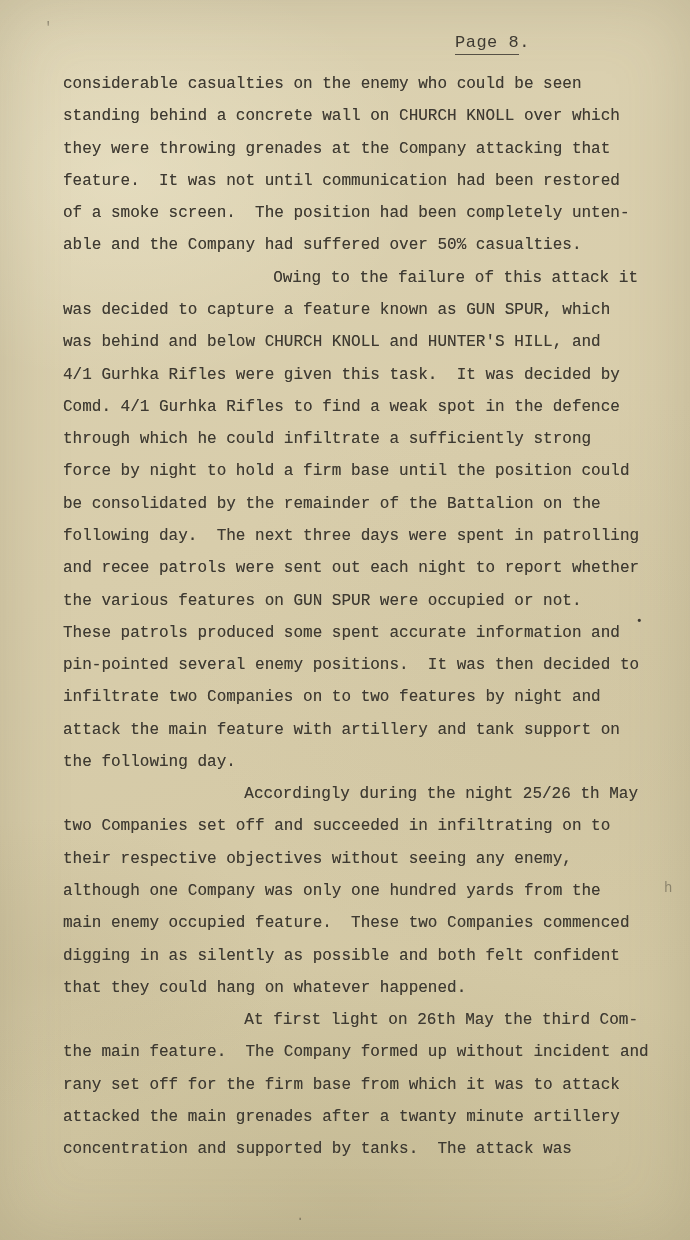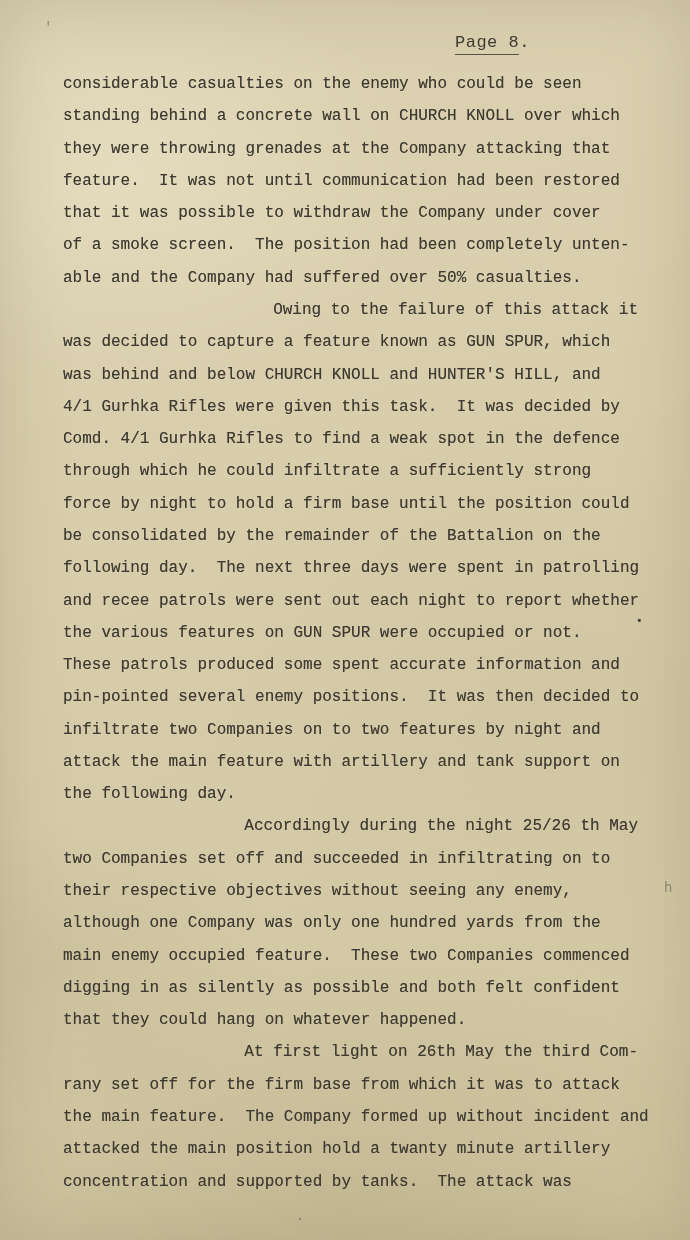--- a/index.html
+++ b/index.html
@@ -54,21 +54,20 @@
 
 <div class="page">
 
   <div class="page-number"><span class="underlined">Page 8</span><span>.</span></div>
 
   <div class="text-body">
       <div class="line">considerable casualties on the enemy who could be seen</div>
       <div class="line">standing behind a concrete wall on CHURCH KNOLL over which</div>
       <div class="line">they were throwing grenades at the Company attacking that</div>
       <div class="line">feature.  It was not until communication had been restored</div>
-      <div class="line">that it was possible to withdraw the Company under cover</div>
       <div class="line">of a smoke screen.  The position had been completely unten-</div>
       <div class="line">able and the Company had suffered over 50% casualties.</div>
       <div class="line indent">Owing to the failure of this attack it</div>
       <div class="line">was decided to capture a feature known as GUN SPUR, which</div>
       <div class="line">was behind and below CHURCH KNOLL and HUNTER'S HILL, and</div>
       <div class="line">4/1 Gurhka Rifles were given this task.  It was decided by</div>
       <div class="line">Comd. 4/1 Gurhka Rifles to find a weak spot in the defence</div>
       <div class="line">through which he could infiltrate a sufficiently strong</div>
       <div class="line">force by night to hold a firm base until the position could</div>
       <div class="line">be consolidated by the remainder of the Battalion on the</div>
@@ -81,23 +80,23 @@
       <div class="line">attack the main feature with artillery and tank support on</div>
       <div class="line">the following day.</div>
       <div class="line indent">Accordingly during the night 25/26 th May</div>
       <div class="line">two Companies set off and succeeded in infiltrating on to</div>
       <div class="line">their respective objectives without seeing any enemy,</div>
       <div class="line">although one Company was only one hundred yards from the</div>
       <div class="line">main enemy occupied feature.  These two Companies commenced</div>
       <div class="line">digging in as silently as possible and both felt confident</div>
       <div class="line">that they could hang on whatever happened.</div>
       <div class="line indent">At first light on 26th May the third Com-</div>
+      <div class="line">the main feature.  The Company formed up without incident and</div>
       <div class="line">rany set off for the firm base from which it was to attack</div>
-      <div class="line">the main feature.  The Company formed up without incident and</div>
-      <div class="line">attacked the main position hold a twanty minute artillery</div>
+      <div class="line">attacked the main grenades after a twanty minute artillery</div>
       <div class="line">concentration and supported by tanks.  The attack was</div>
     </div>
 
 <span class="speck faint" style="left: 44px; top: 20px;">'</span>
     <span class="speck dot" style="left: 636px; top: 615px;">•</span>
     <span class="speck faint" style="left: 664px; top: 880px;">h</span>
     <span class="speck faint" style="left: 296px; top: 1208px;">.</span>
   </div>
 
 </body></html>

